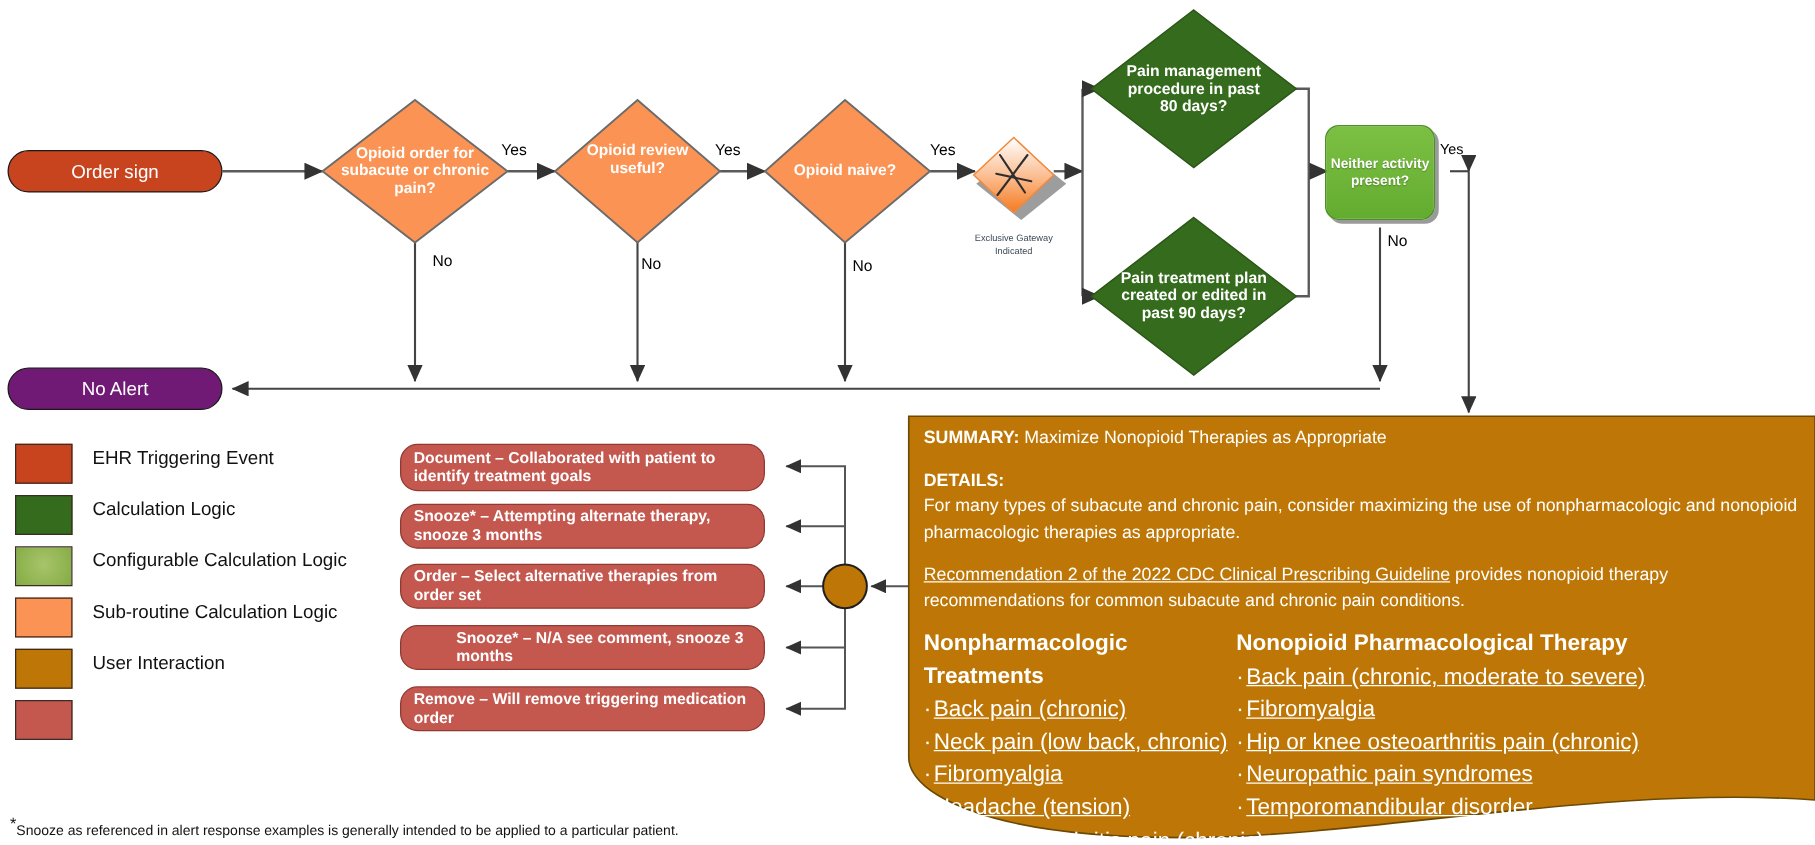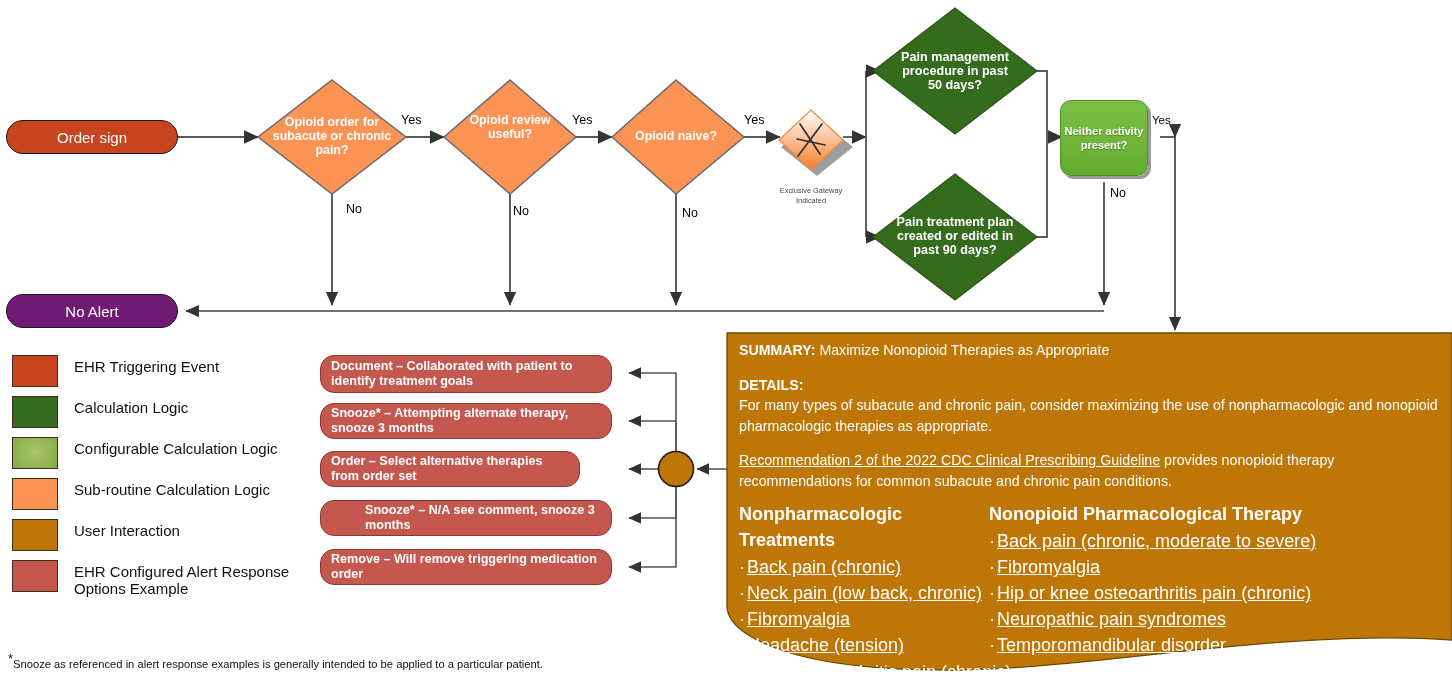--- a/index.html
+++ b/index.html
@@ -172,21 +172,21 @@
 
     <div class="node diamond" style="left:450px;top:86px;width:120px;height:84px;font-size:12.4px;">
       <div class="dtext">Opioid review useful?</div>
     </div>
 
     <div class="node diamond" style="left:618px;top:102px;width:116px;height:70px;font-size:12.4px;">
       <div class="dtext">Opioid naive?</div>
     </div>
 
     <div class="node diamond" style="left:888px;top:42px;width:134px;height:58px;font-size:12.6px;">
-      <div class="dtext">Pain management procedure in past 50 days?</div>
+      <div class="dtext">Pain management procedure in past 80 days?</div>
     </div>
 
     <div class="node diamond" style="left:888px;top:198px;width:134px;height:76px;font-size:12.6px;">
       <div class="dtext">Pain treatment plan created or edited in past 90 days?</div>
     </div>
 
     <div class="node greenbox" style="left:1060px;top:100px;width:88px;height:76px;">
       <div>Neither activity present?</div>
     </div>
 
@@ -220,31 +220,30 @@
       <div class="lrow">
         <div class="sw" style="background:#FB9354;"></div>
         <div class="ltext">Sub-routine Calculation Logic</div>
       </div>
       <div class="lrow">
         <div class="sw" style="background:#BE7706;"></div>
         <div class="ltext">User Interaction</div>
       </div>
       <div class="lrow">
         <div class="sw" style="background:#C4584F;"></div>
-        <div class="ltext" style="max-width:250px;">EHR Configured Alert Response Options Example</div>
       </div>
     </div>
 
     <div class="node respbox" style="left:320px;top:355px;width:292px;height:38px;">
       <div>Document – Collaborated with patient to identify treatment goals</div>
     </div>
     <div class="node respbox" style="left:320px;top:403px;width:292px;height:36px;">
       <div>Snooze* – Attempting  alternate therapy, snooze 3 months</div>
     </div>
-    <div class="node respbox" style="left:320px;top:451px;width:260px;height:36px;">
+    <div class="node respbox" style="left:320px;top:451px;width:292px;height:36px;">
       <div>Order – Select alternative therapies from order set</div>
     </div>
     <div class="node respbox" style="left:320px;top:500px;width:292px;height:36px;padding-left:44px;">
       <div>Snooze* – N/A see comment, snooze 3 months</div>
     </div>
     <div class="node respbox" style="left:320px;top:549px;width:292px;height:36px;">
       <div>Remove – Will remove triggering medication order</div>
     </div>
 
     <div class="panel">

